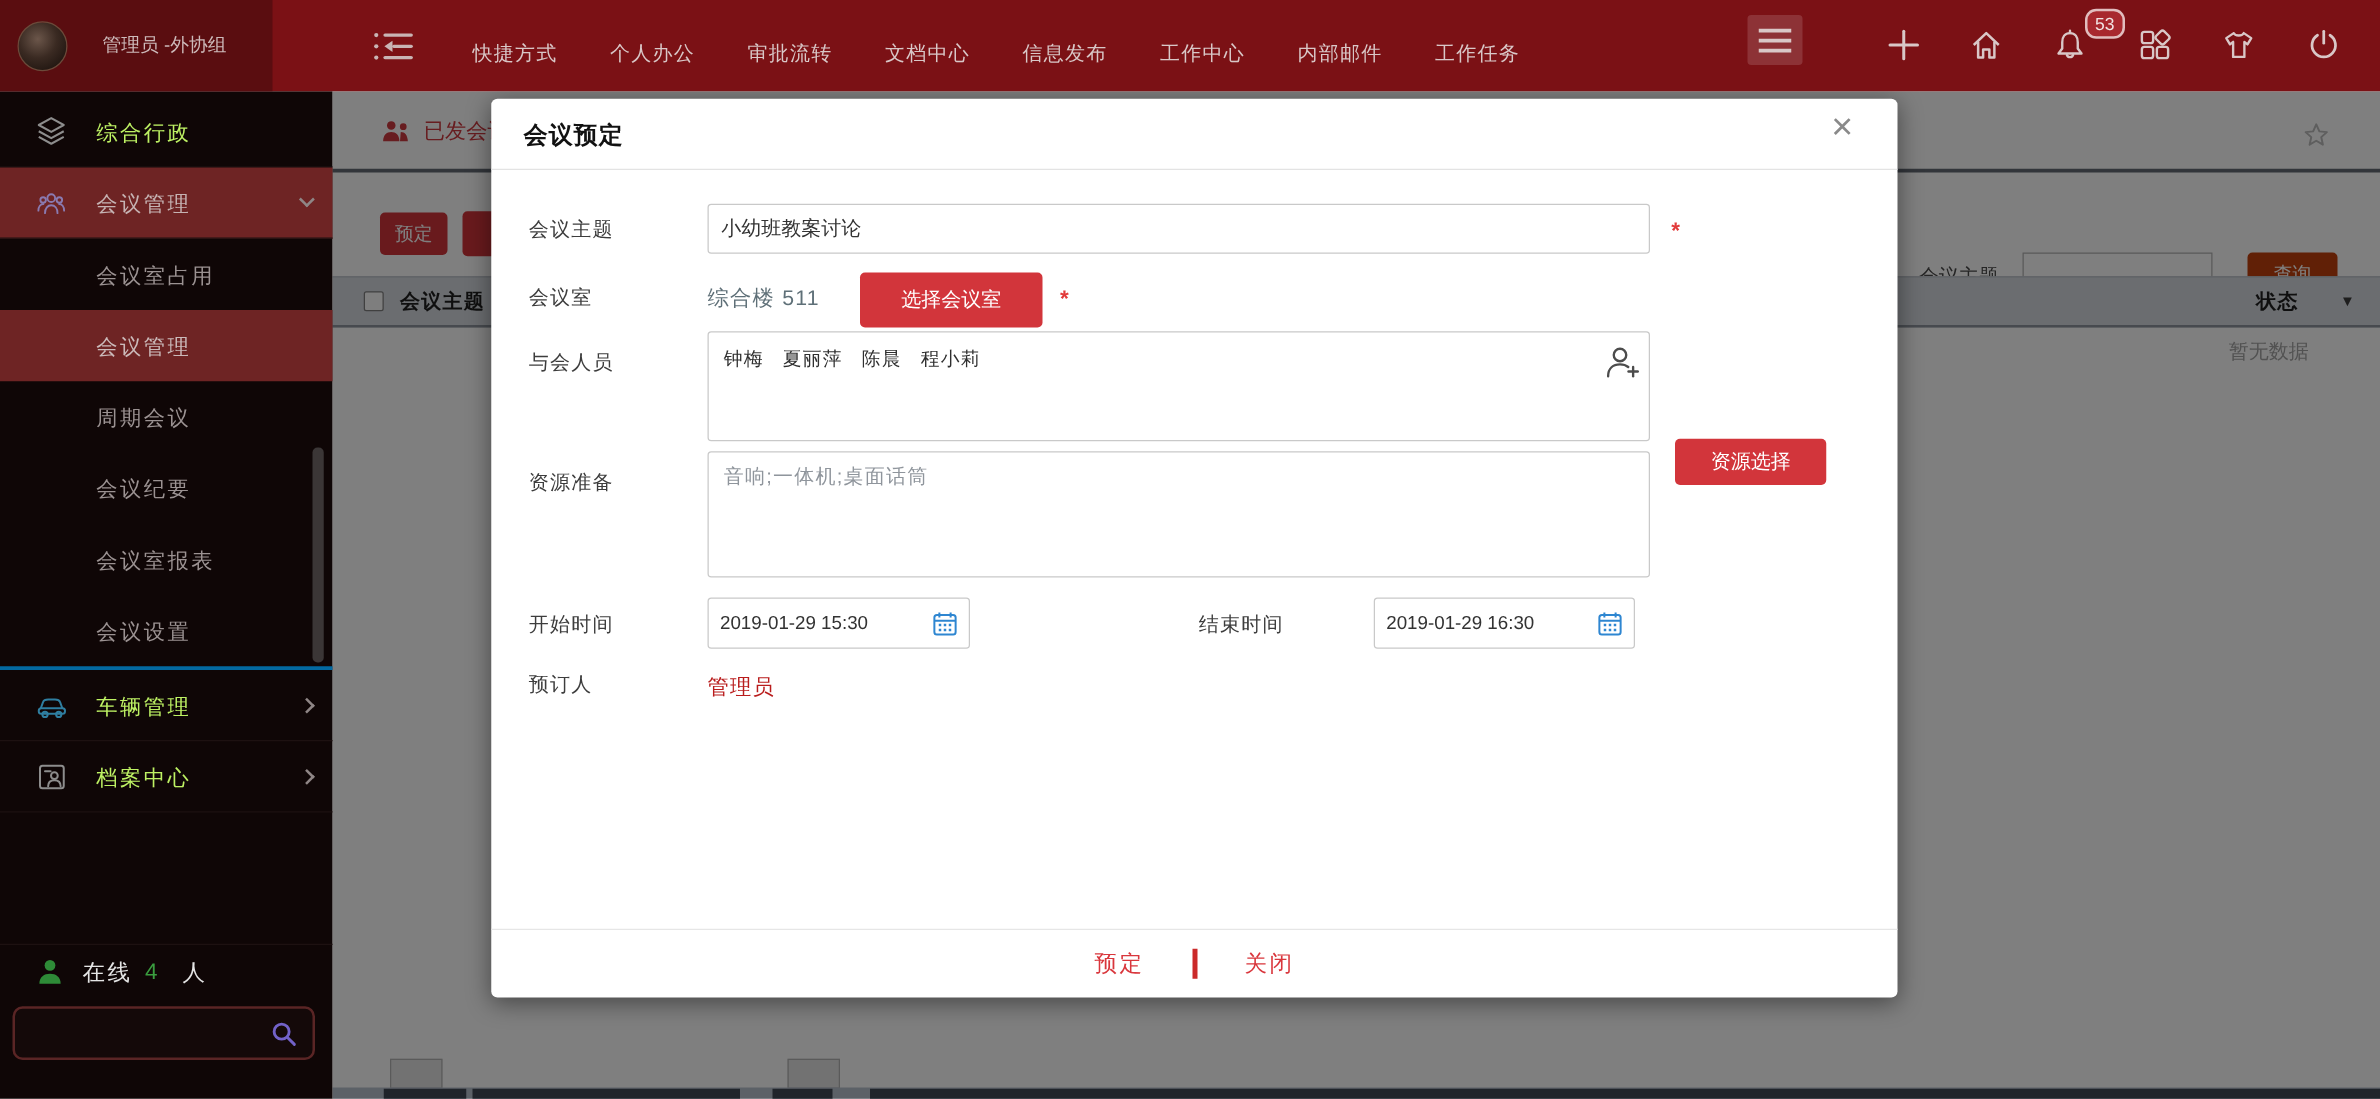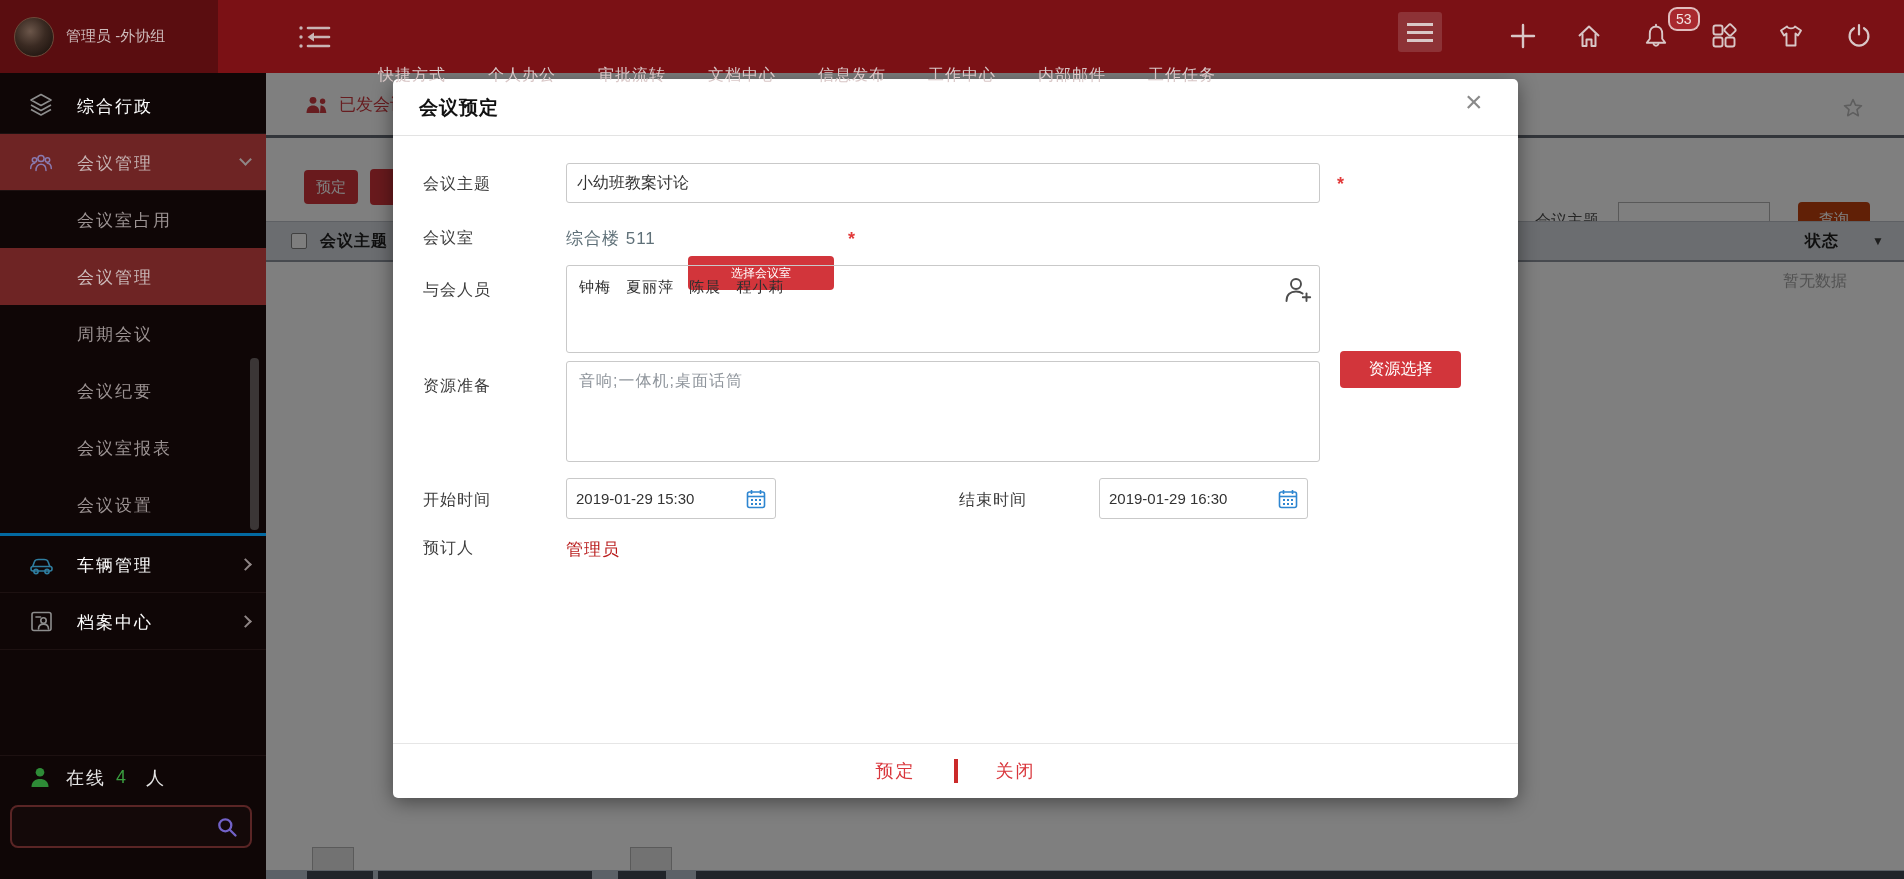--- a/index.html
+++ b/index.html
@@ -4,36 +4,36 @@
 <style>
   * { margin:0; padding:0; box-sizing:border-box; }
   html,body { width:1904px; height:879px; overflow:hidden; background:#fff;
     font-family:"Liberation Sans","DejaVu Sans",sans-serif; }
 
   
   .navbar { position:absolute; left:0; top:0; width:1904px; height:73px; background:#7b1115; z-index:20; }
   .nav-user { position:absolute; left:0; top:0; width:218px; height:73px; background:#5a0d10; display:flex; align-items:center; }
   .avatar { width:40px; height:40px; border-radius:50%; margin-left:14px; flex:none;
     background:radial-gradient(circle at 40% 35%, #6b564a 0%, #3a2a22 45%, #140c08 100%); border:1px solid #6b4a3a; }
-  .user-name { margin-left:12px; color:#cdbaba; font-size:15px; white-space:nowrap; }
+  .user-name { margin-left:28px; color:#cdbaba; font-size:15px; white-space:nowrap; }
   .nav-toggle { position:absolute; left:298px; top:23px; }
-  .nav-menu { position:absolute; left:378px; top:0; height:86px; display:flex; align-items:flex-end; gap:42px; }
+  .nav-menu { position:absolute; left:378px; top:0; height:86px; display:flex; align-items:center; gap:42px; }
   .nav-menu span { color:#d9c7c7; font-size:16px; letter-spacing:1px; cursor:pointer; white-space:nowrap; }
   .nav-hamburger { position:absolute; left:1398px; top:12px; width:44px; height:40px; background:rgba(255,255,255,.14);
     border-radius:3px; display:flex; flex-direction:column; justify-content:center; align-items:center; gap:5px; }
   .nav-hamburger i { display:block; width:26px; height:3px; background:#d9c7c7; }
   .nav-ic { position:absolute; top:22px; width:28px; height:28px; color:#d9c7c7; cursor:pointer; }
   .badge { position:absolute; left:1668px; top:7px; padding:1px 6px; background:#a8282e; border:2px solid rgba(235,215,215,.85);
     border-radius:9px; color:#f2e4e4; font-size:14px; line-height:18px; z-index:2; }
 
   
   .sidebar { position:absolute; left:0; top:73px; width:266px; height:806px; background:#0f0606; z-index:15; }
   .side-item { position:relative; height:57px; border-bottom:1px solid #1d1111; cursor:pointer; }
   .side-item .s-icon { position:absolute; left:28px; top:15px; width:26px; height:26px; }
-  .side-item .s-lbl { position:absolute; left:77px; top:18px; font-size:17px; color:#ffffff; letter-spacing:2px; }
+  .side-item .s-lbl { position:absolute; left:77px; top:18px; font-size:17px; color:#bef264; letter-spacing:2px; }
   .side-item.active { background:#6e2424; }
   .side-item.active .s-lbl { color:#c6b3b3; }
   .side-sub { position:relative; height:57px; cursor:pointer; }
   .side-sub .s-lbl { position:absolute; left:77px; top:18px; font-size:17px; color:#9b9292; letter-spacing:2px; }
   .side-sub.active { background:#6e2424; }
   .side-sub.active .s-lbl { color:#cbbaba; }
   .submenu { border-bottom:3px solid #0369a1; }
   .chev { position:absolute; right:16px; top:24px; width:9px; height:9px;
     border-top:2px solid #8f8686; border-right:2px solid #8f8686; }
   .chev.r { transform:rotate(45deg); }
@@ -78,21 +78,21 @@
     box-shadow:0 4px 20px rgba(0,0,0,.45); z-index:10; }
   .m-title { position:absolute; left:26px; top:16px; font-size:19px; font-weight:bold; color:#111; letter-spacing:1px; }
   .m-close { position:absolute; left:1072px; top:8px; font-size:30px; color:#8a8a8a; cursor:pointer; line-height:1; }
   .m-hdr-line { position:absolute; left:0; top:56px; width:1125px; border-bottom:1px solid #e3e3e3; }
   .f-label { position:absolute; left:30px; font-size:16px; color:#3d3d3d; letter-spacing:1px; }
   .req { position:absolute; color:#e23b3b; font-size:18px; font-weight:bold; }
   .inp { border:1px solid #c9c9c9; border-radius:3px; font-size:16px; color:#333;
     font-family:"Liberation Sans",sans-serif; outline:none; }
   .m-subj { position:absolute; left:173px; top:84px; width:754px; height:40px; padding:0 10px; }
   .m-room-val { position:absolute; left:173px; top:148px; font-size:17px; color:#5f7078; letter-spacing:1px; }
-  .m-room-btn { position:absolute; left:295px; top:139px; width:146px; height:34px; font-size:12px;margin-top:38px; }
+  .m-room-btn { position:absolute; left:295px; top:139px; width:146px; height:44px; font-size:16px; }
   .m-att-box { position:absolute; left:173px; top:186px; width:754px; height:88px; border:1px solid #c9c9c9; border-radius:3px; }
   .m-att-names { position:absolute; left:12px; top:12px; font-size:15px; color:#2f2f2f; word-spacing:10px; letter-spacing:1px; }
   .m-att-add { position:absolute; right:6px; top:8px; width:30px; height:30px; cursor:pointer; }
   .m-res { position:absolute; left:173px; top:282px; width:754px; height:101px; padding:9px 12px; font-size:16px;
     color:#8f959c; resize:none; letter-spacing:1px; }
   .m-res-btn { position:absolute; left:947px; top:272px; width:121px; height:37px; font-size:16px; }
   .m-time-inp { position:absolute; top:399px; height:41px; padding:0 34px 0 9px; font-size:15px; }
   .m-cal { position:absolute; top:409px; width:22px; height:22px; cursor:pointer; }
   .m-booker { position:absolute; left:173px; top:459px; font-size:17px; color:#b91c1c; letter-spacing:1px; }
   .m-footer { position:absolute; left:0; top:664px; width:1125px; height:55px; border-top:1px solid #e6e6e6;

